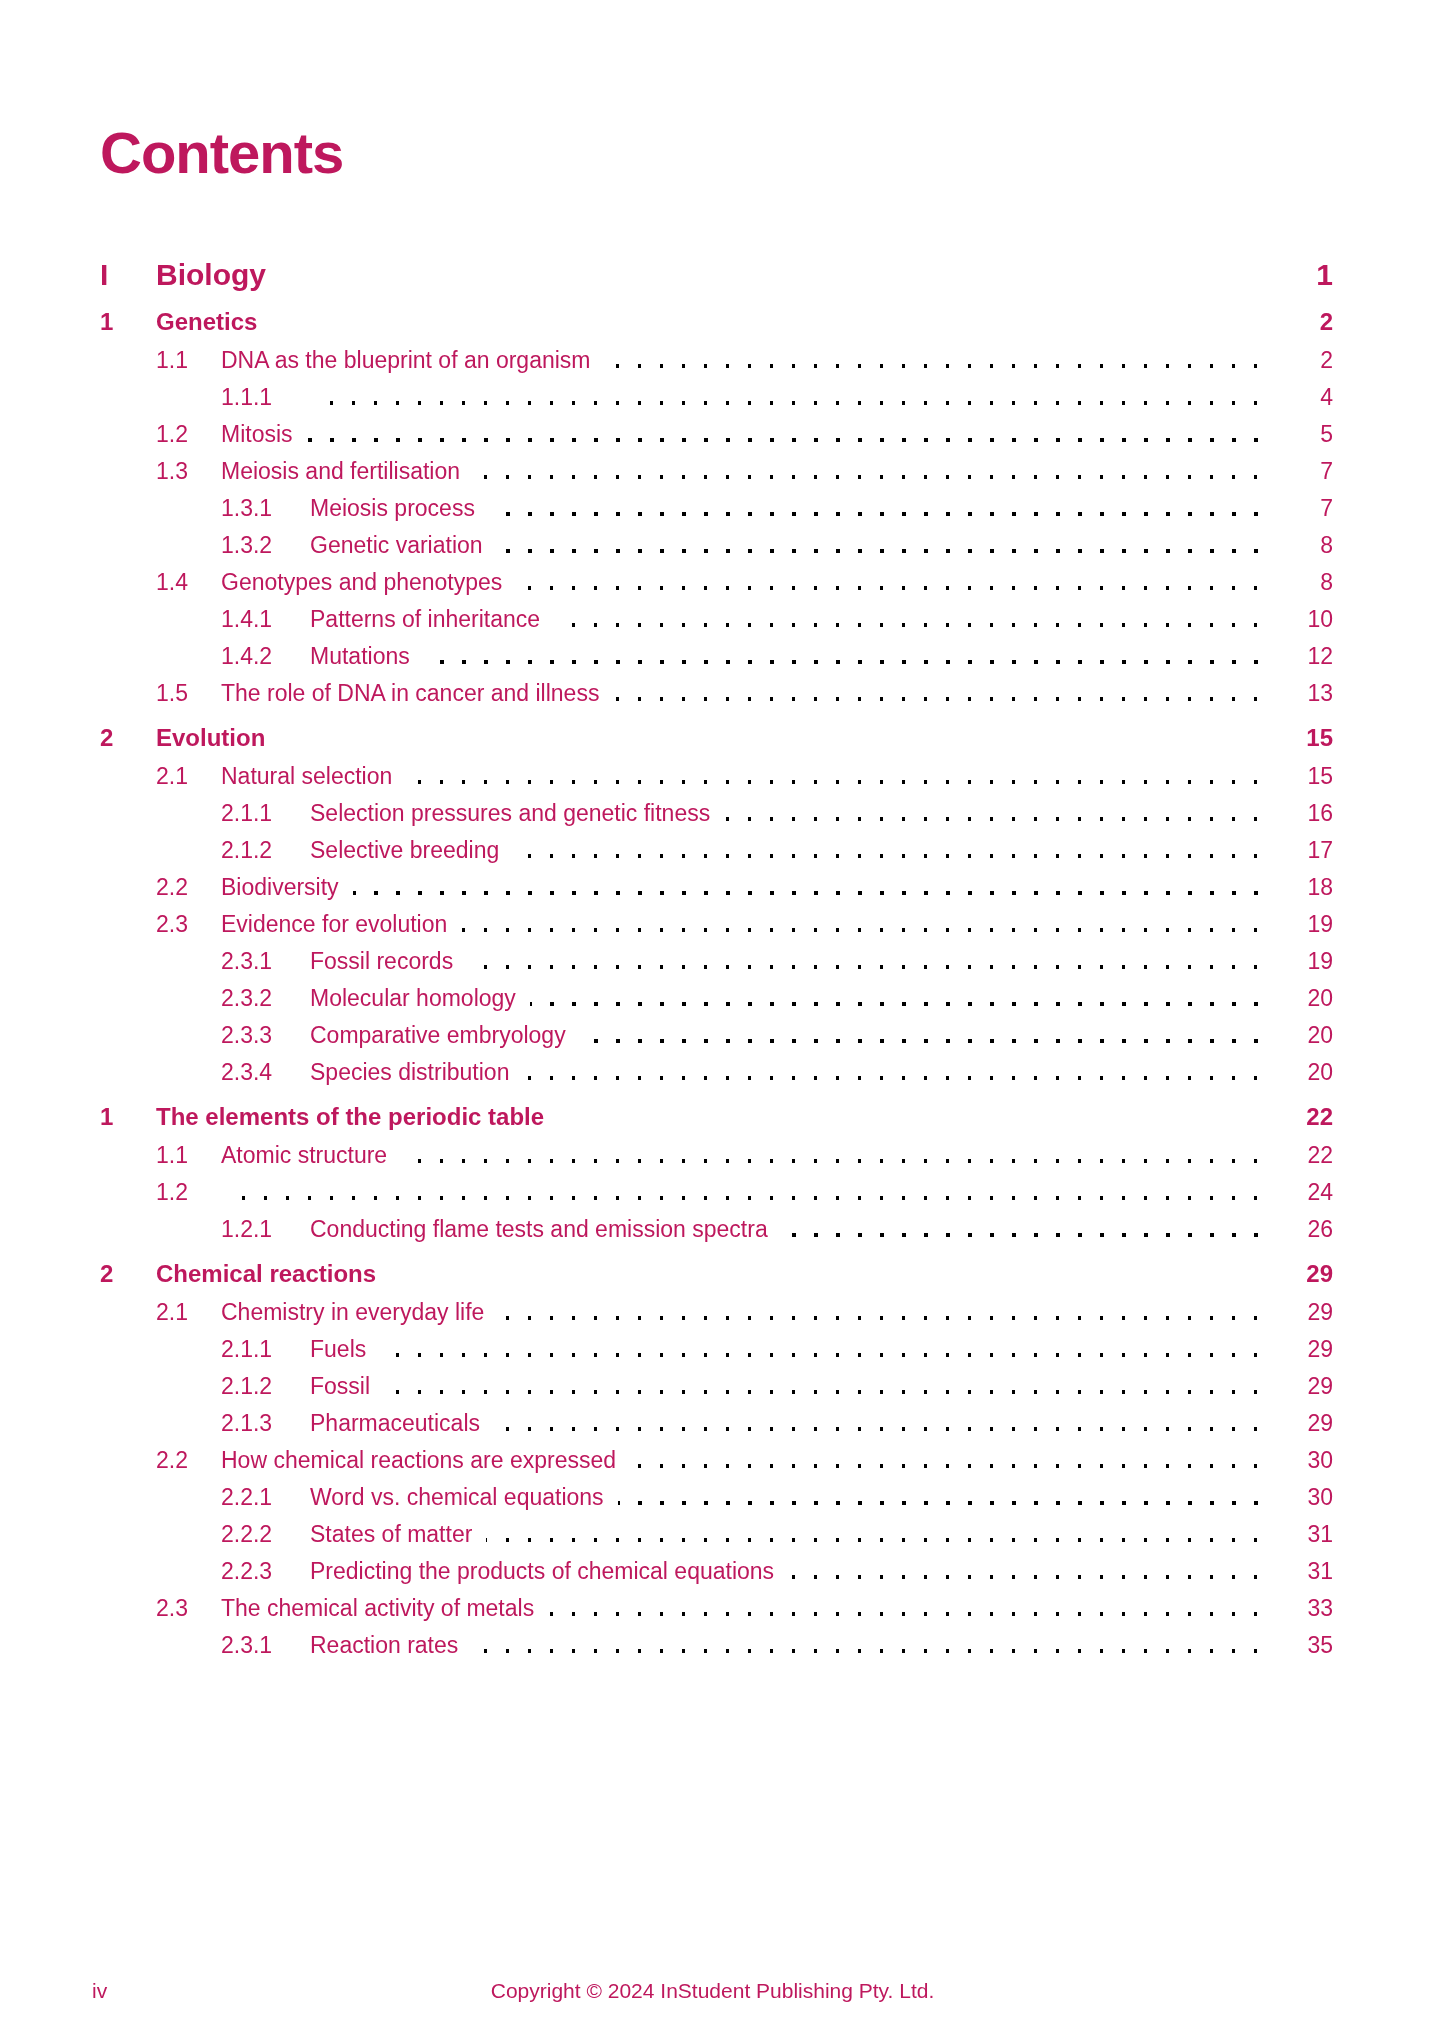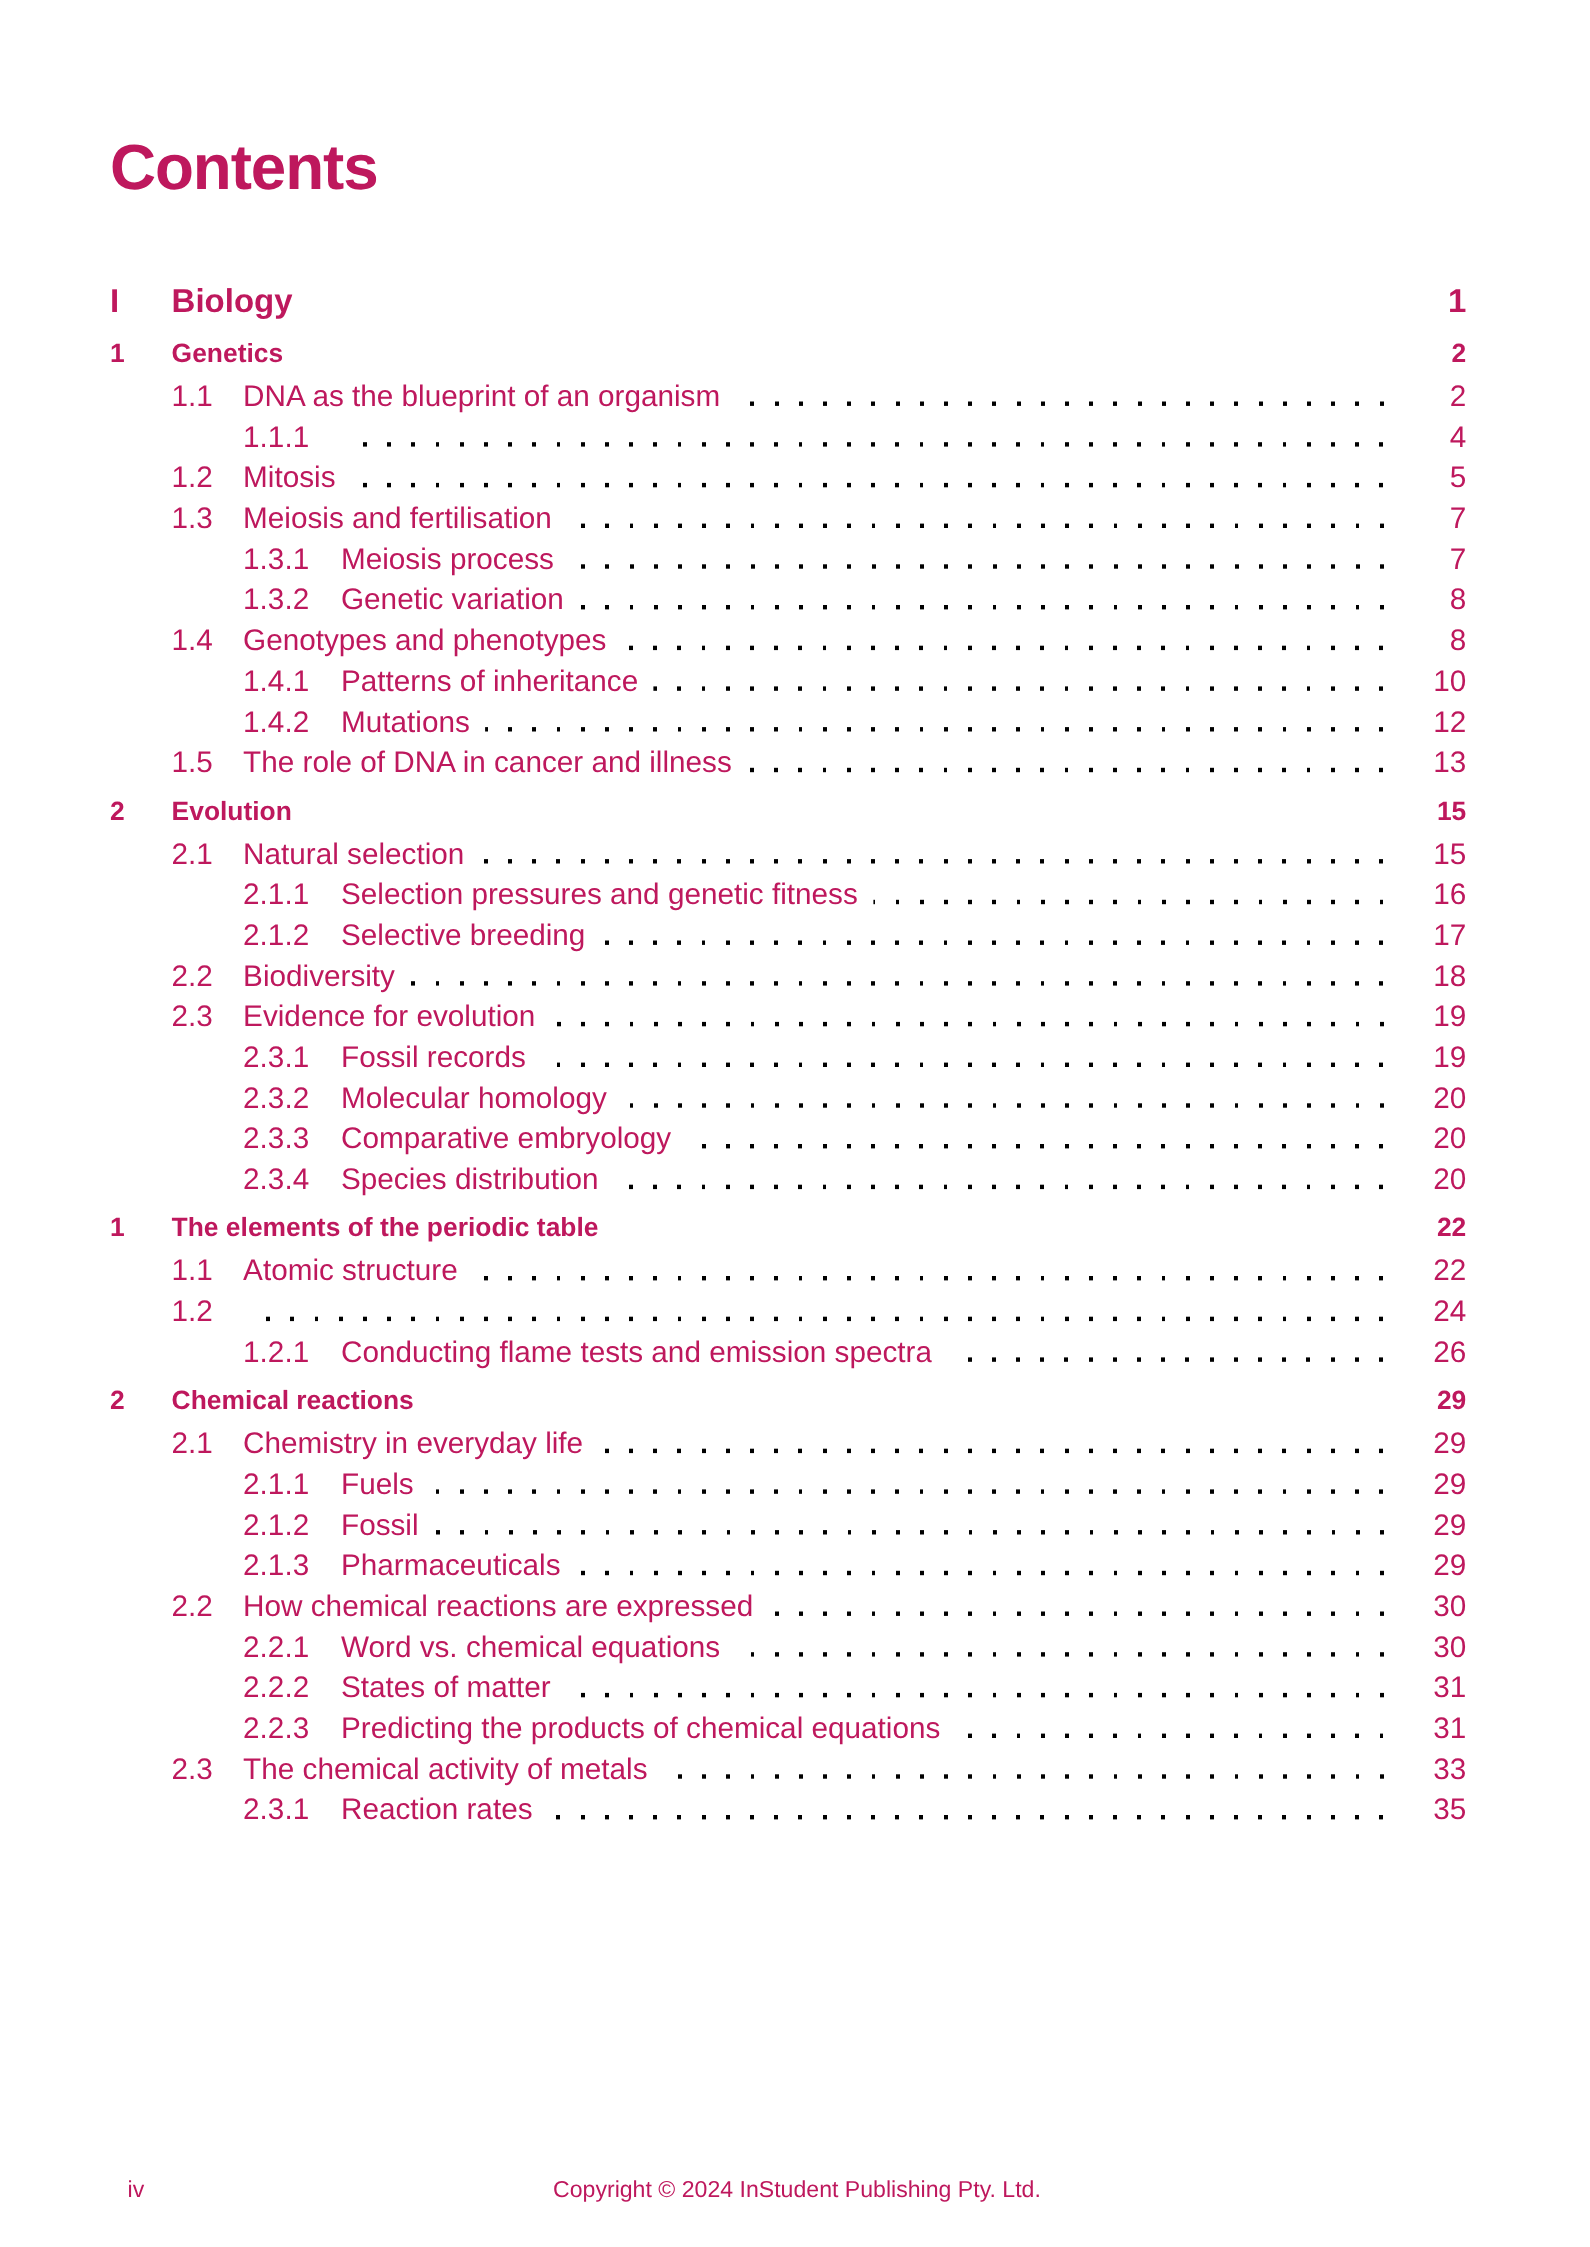--- a/index.html
+++ b/index.html
@@ -25,21 +25,21 @@
     font-size: 58px;
     line-height: 70px;
     font-weight: 700;
     letter-spacing: -1px;
     margin-bottom: 66px;
   }
   .toc-list { }
   .row {
     display: flex;
     align-items: baseline;
-    font-size: 27px;
+    font-size: 23px;
     line-height: 37px;
     white-space: nowrap;
   }
   .num { flex: 0 0 auto; }
   .label { flex: 0 1 auto; overflow: hidden; }
   .leader {
     flex: 1 1 20px;
     align-self: baseline;
     height: 4px;
     margin: 0 16px 0 14px;
@@ -72,21 +72,21 @@
   .row--part .leader, .row--chapter .leader { background-image: none; }
   
   .row--section { padding-left: 56px; }
   .row--section .num { width: 65px; }
   
   .row--subsection { padding-left: 121px; }
   .row--subsection .num { width: 89px; }
 
   .footer {
     position: absolute;
-    left: 116px;
+    left: 92px;
     right: 112px;
     top: 1978px;
     font-size: 21px;
     line-height: 26px;
   }
   .footer-page {
     position: absolute;
     left: 0;
     top: 0;
   }

